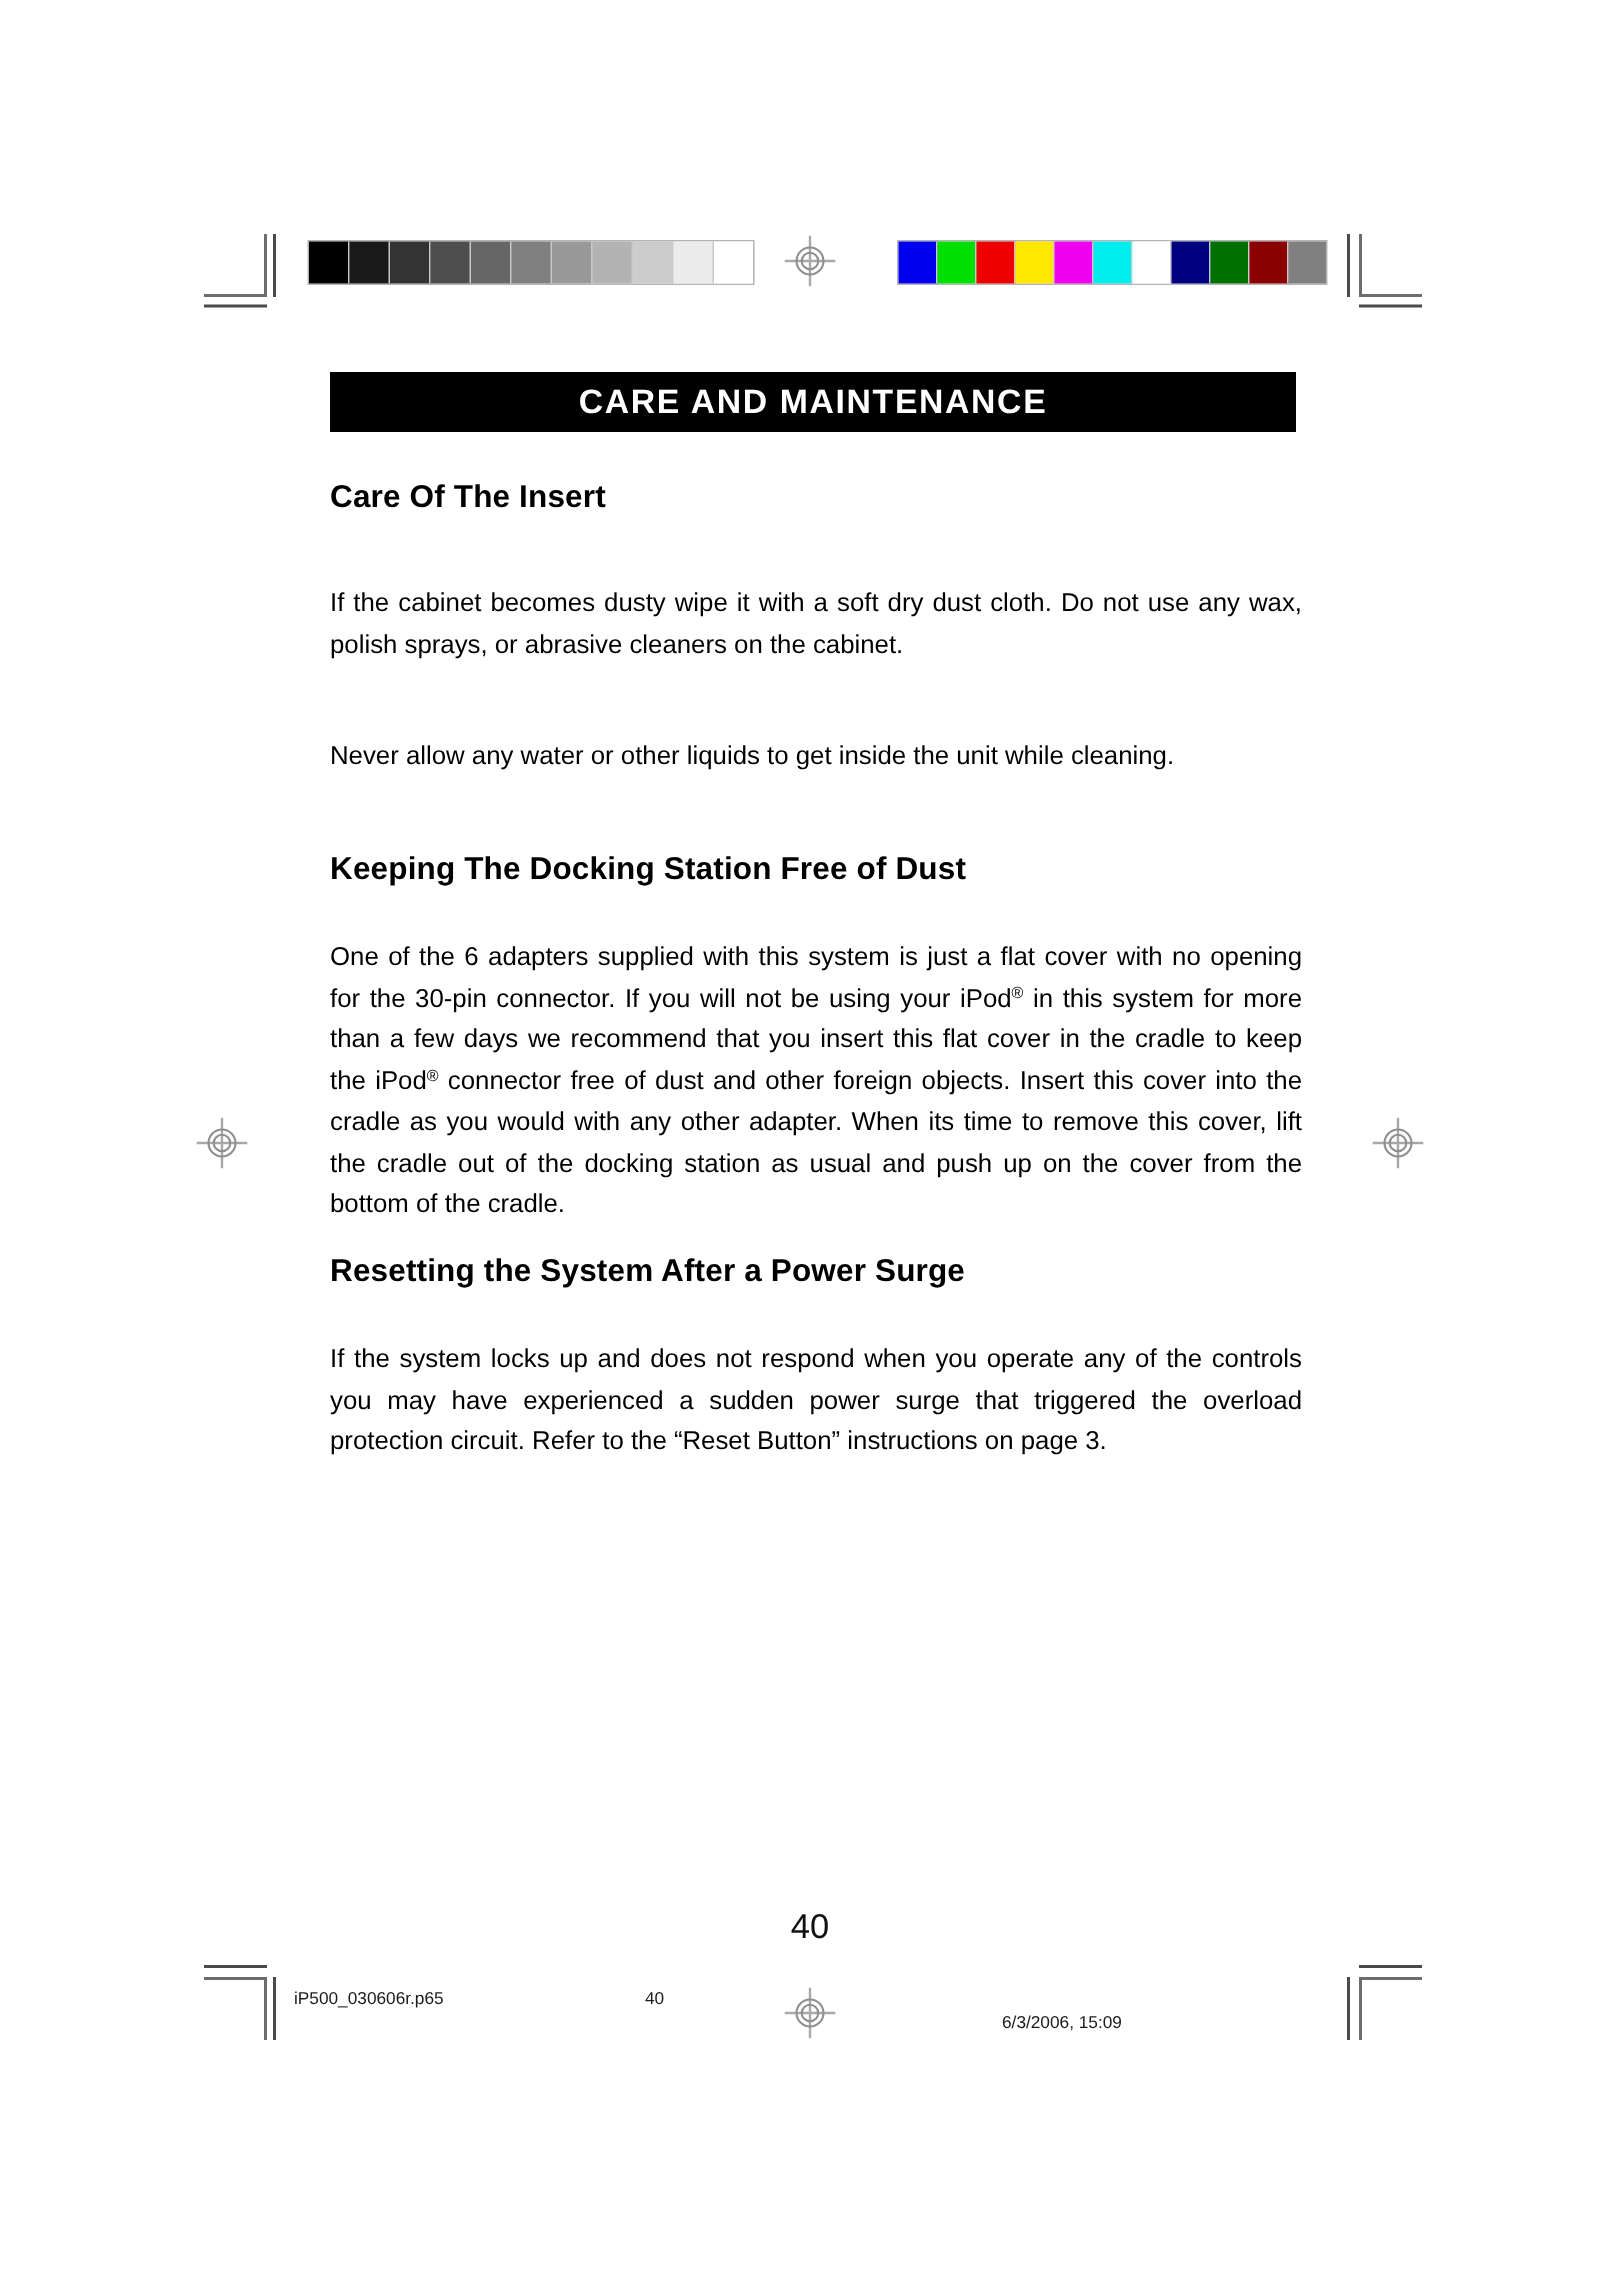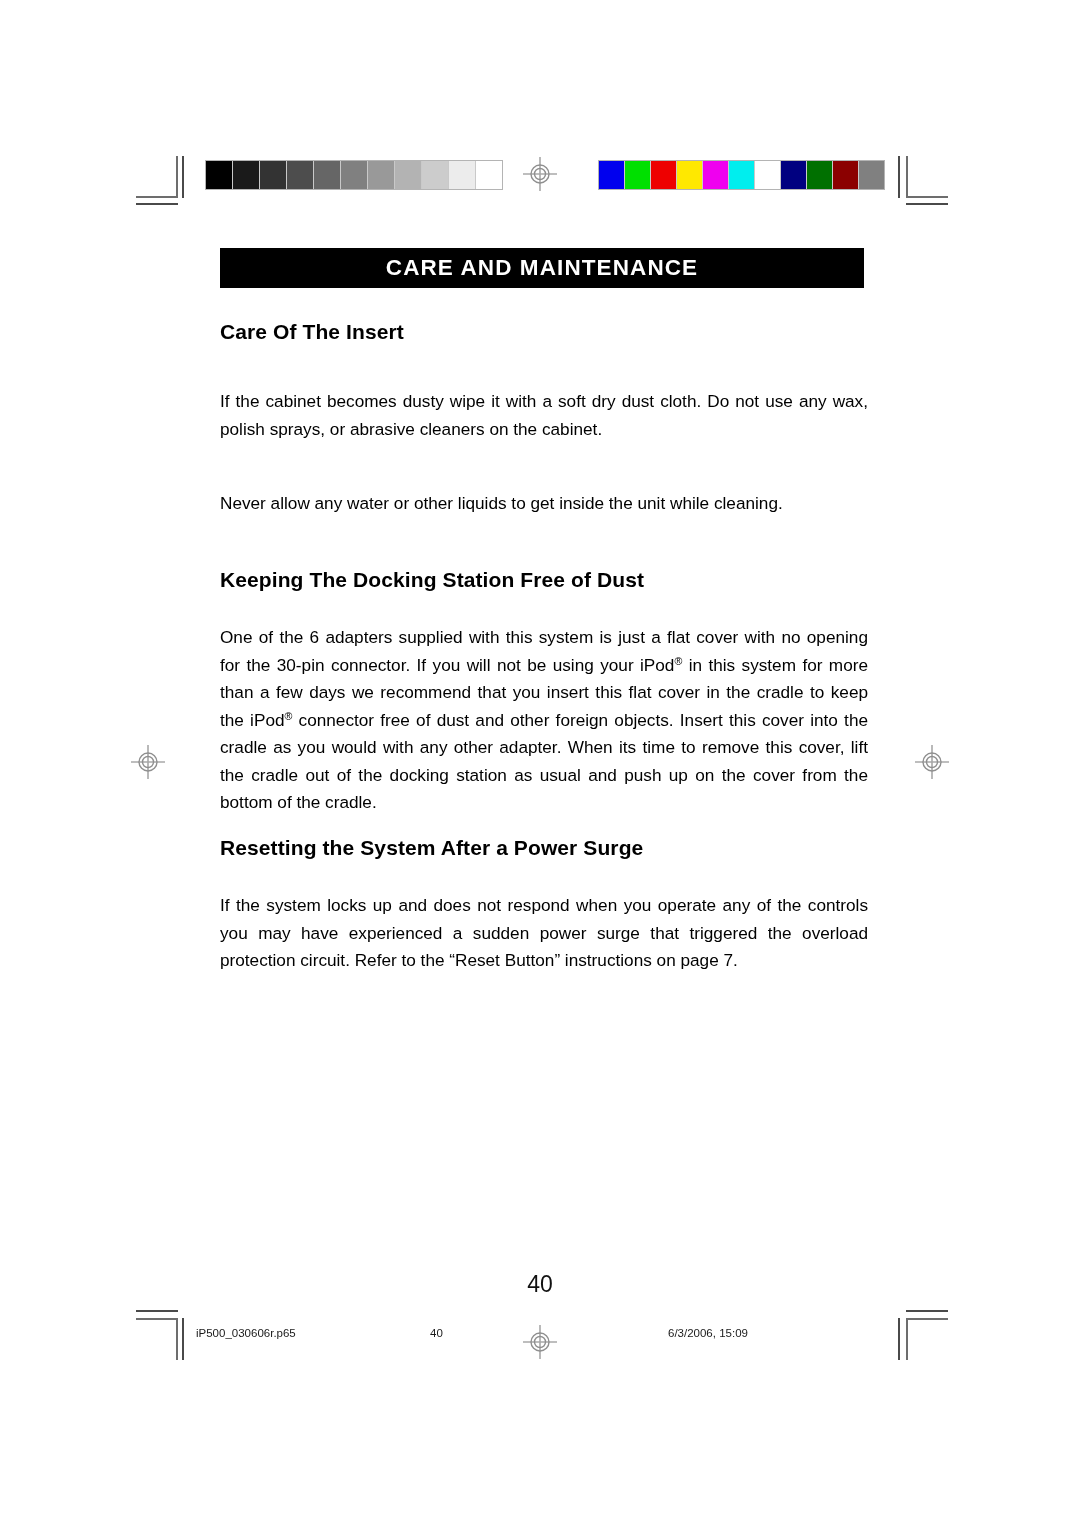--- a/index.html
+++ b/index.html
@@ -112,21 +112,21 @@
     position: absolute;
     top: 1327px;
     left: 0;
     width: 1080px;
     height: 18px;
     font-size: 11.5px;
     color: #1a1a1a;
   }
   .footer-file { position: absolute; left: 196px; top: 0; }
   .footer-page { position: absolute; left: 430px; top: 0; }
-  .footer-date { position: absolute; left: 668px; top: 0; }
+  .footer-date { position: absolute; left: 668px; top: 16px; }
 </style>
 </head>
 <body>
 
 <div class="corner-bracket cb-tl mark" style="left:136px; top:156px;"></div>
 <div class="tick-v mark" style="left:182px; top:156px; height:42px;"></div>
 <div class="tick-h mark" style="left:136px; top:203px; width:42px;"></div>
 
 <div class="corner-bracket cb-tr mark" style="left:906px; top:156px;"></div>
 <div class="tick-v mark" style="left:898px; top:156px; height:42px;"></div>
@@ -215,21 +215,21 @@
   <p class="body-text no-justify" style="margin-top:29px;">Never allow any water or other liquids to get inside the unit while cleaning.</p>
 </div>
 
 <div class="blk" style="top:568px;">
   <h2 class="section-head">Keeping The Docking Station Free of Dust</h2>
   <p class="body-text" style="margin-top:32px;"><span>One of the 6 adapters supplied with this system is just a flat cover with no opening for the 30-pin connector. If you will not be using your iPod</span><sup class="reg">®</sup><span> in this system for more than a few days we recommend that you insert this flat cover in the cradle to keep the iPod</span><sup class="reg">®</sup><span> connector free of dust and other foreign objects. Insert this cover into the cradle as you would with any other adapter. When its time to remove this cover, lift the cradle out of the docking station as usual and push up on the cover from the bottom of the cradle.</span></p>
 </div>
 
 <div class="blk" style="top:836px;">
   <h2 class="section-head">Resetting the System After a Power Surge</h2>
-  <p class="body-text" style="margin-top:32px;"><span>If the system locks up and does not respond when you operate any of the controls you may have experienced a sudden power surge that triggered the overload protection circuit.  Refer to the “</span><b class="inline-bold">Reset Button</b><span>” instructions on page 7.</span></p>
+  <p class="body-text" style="margin-top:32px;"><span>If the system locks up and does not respond when you operate any of the controls you may have experienced a sudden power surge that triggered the overload protection circuit.  Refer to the “</span><b class="inline-bold">Reset Button</b><span>” instructions on page 3.</span></p>
 </div>
 
 <div class="page-number">40</div>
 
 <div class="footer-row">
   <span class="footer-file">iP500_030606r.p65</span>
   <span class="footer-page">40</span>
   <span class="footer-date">6/3/2006, 15:09</span>
 </div>
 

